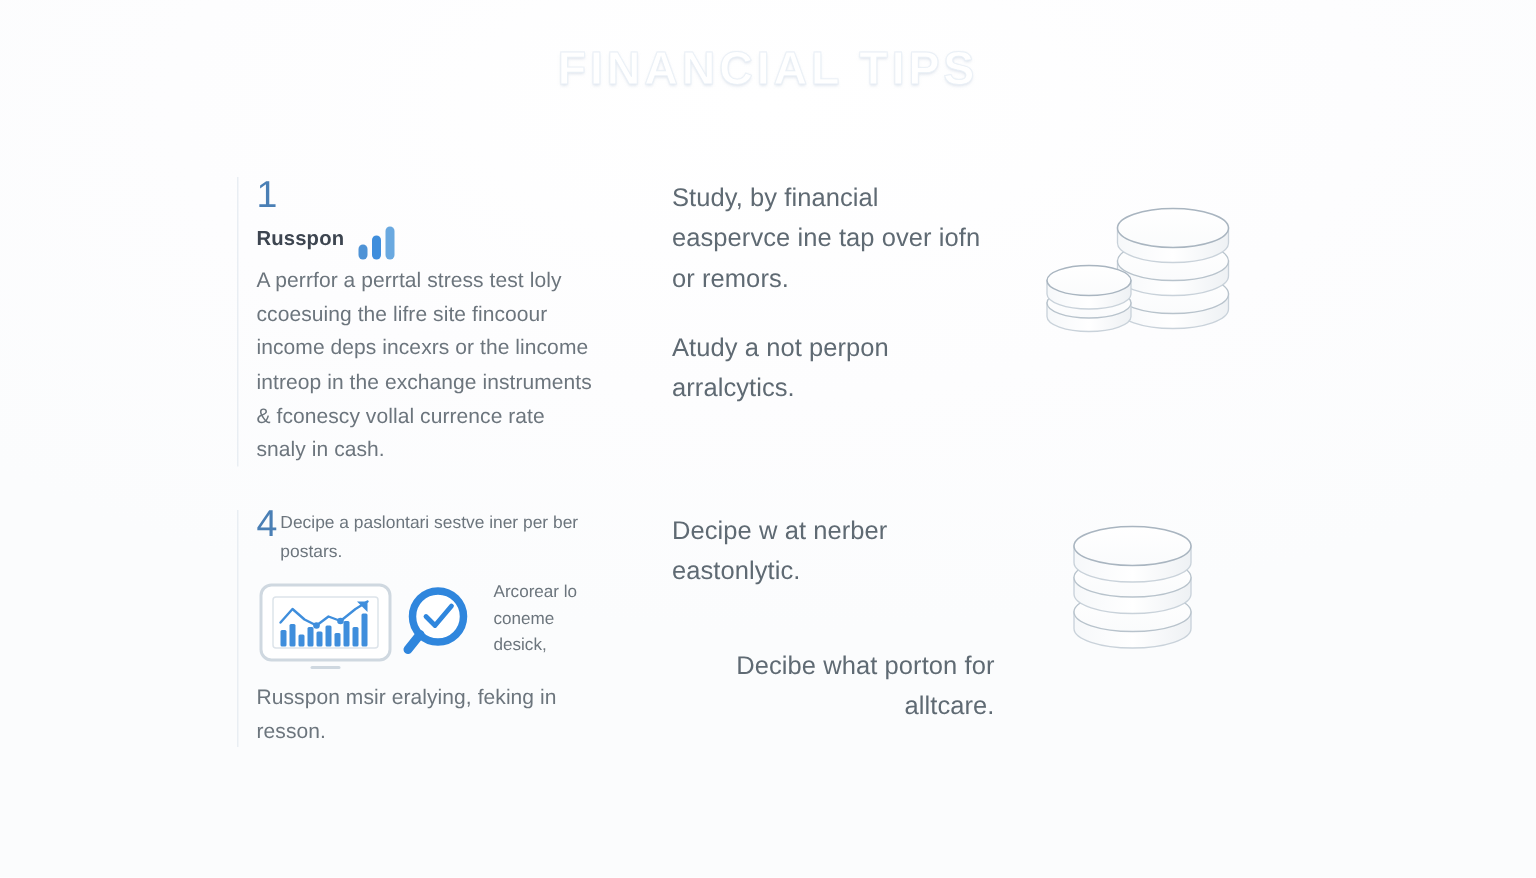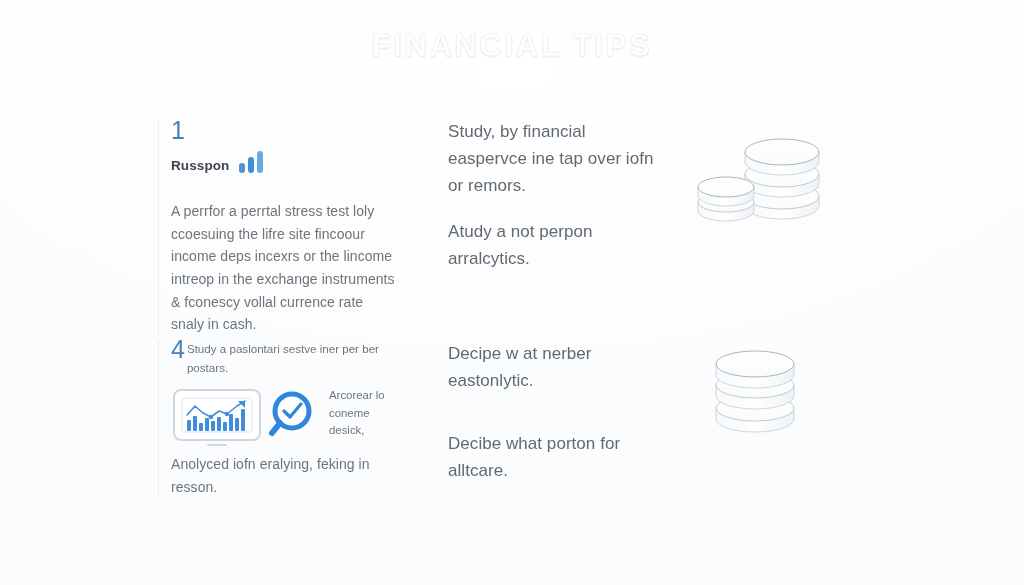--- a/index.html
+++ b/index.html
@@ -79,23 +79,23 @@
     font-weight: 400;
     color: #4a7fb5;
     line-height: 1;
     font-family: "Liberation Sans", sans-serif;
   }
   #section-1 .step-number { margin-bottom: 8px; }
 
   
   .heading-row {
     display: flex;
-    align-items: flex-end;
+    align-items: flex-start;
     gap: 10px;
-    margin-bottom: 27px;
+    margin-bottom: 2px;
   }
   .block-heading {
     font-size: 13.5px;
     font-weight: 700;
     color: #3d4550;
     letter-spacing: 0.1px;
   }
 
   
   .bars-icon {
@@ -122,21 +122,21 @@
     letter-spacing: 0.05px;
   }
   .mid-text {
     font-size: 17px;
     line-height: 1.6;
     color: #5f6a73;
     letter-spacing: 0.05px;
   }
   .mid-text.first { margin-bottom: 0; }
   #mid-1-b { position: absolute; top: 100px; }
-  #mid-2-b { position: absolute; top: 90px; }
+  #mid-2-b { position: absolute; top: 90px; text-align: right; }
 
   
   .inline-head {
     display: flex;
     align-items: flex-start;
     gap: 2px;
     margin-bottom: 10px;
   }
   .inline-head .step-number { margin-top: -3px; }
   .inline-head .head-text {
@@ -226,21 +226,21 @@
     </div>
 
   </div>
 
   <div class="section" id="section-2">
 
     <div class="left-col">
 
       <div class="inline-head">
         <span class="step-number">4</span>
-        <span class="head-text">Study a paslontari sestve iner per ber postars.</span>
+        <span class="head-text">Decipe a paslontari sestve iner per ber postars.</span>
       </div>
 
       <div class="icon-row">
 
         <svg class="monitor-icon" width="92" height="62" viewBox="0 0 92 62">
           <rect x="3" y="3" width="86" height="50" rx="7" fill="#ffffff" stroke="#cfd8e0" stroke-width="2"></rect>
           <rect x="11" y="11" width="70" height="34" rx="2" fill="#ffffff" stroke="#dde4ea" stroke-width="1"></rect>
 
           <g fill="#3f8edc">
             <rect x="16" y="33" width="4" height="11" rx="1"></rect>
@@ -266,21 +266,21 @@
 
         <svg class="magnifier-icon" width="56" height="56" viewBox="0 0 56 56">
           <circle cx="27" cy="24" r="17" fill="#ffffff" stroke="#2f86dd" stroke-width="5"></circle>
           <polyline points="19,24 25,30 36,17" fill="none" stroke="#2f86dd" stroke-width="3.2" stroke-linecap="round" stroke-linejoin="round"></polyline>
           <line x1="15" y1="36" x2="7" y2="46" stroke="#2f86dd" stroke-width="6" stroke-linecap="round"></line>
         </svg>
 
         <span class="icon-note">Arcorear lo coneme desick,</span>
       </div>
 
-      <p class="body-text">Anolyced iofn eralying, feking in resson.</p>
+      <p class="body-text">Russpon msir eralying, feking in resson.</p>
     </div>
 
     <div class="mid-col">
       <p class="mid-text first">Decipe w at nerber eastonlytic.</p>
       <p class="mid-text" id="mid-2-b">Decibe what porton for alltcare.</p>
     </div>
 
     <div class="right-col coins-wrap">
       <svg width="160" height="110" viewBox="0 0 160 110">
         <defs>

